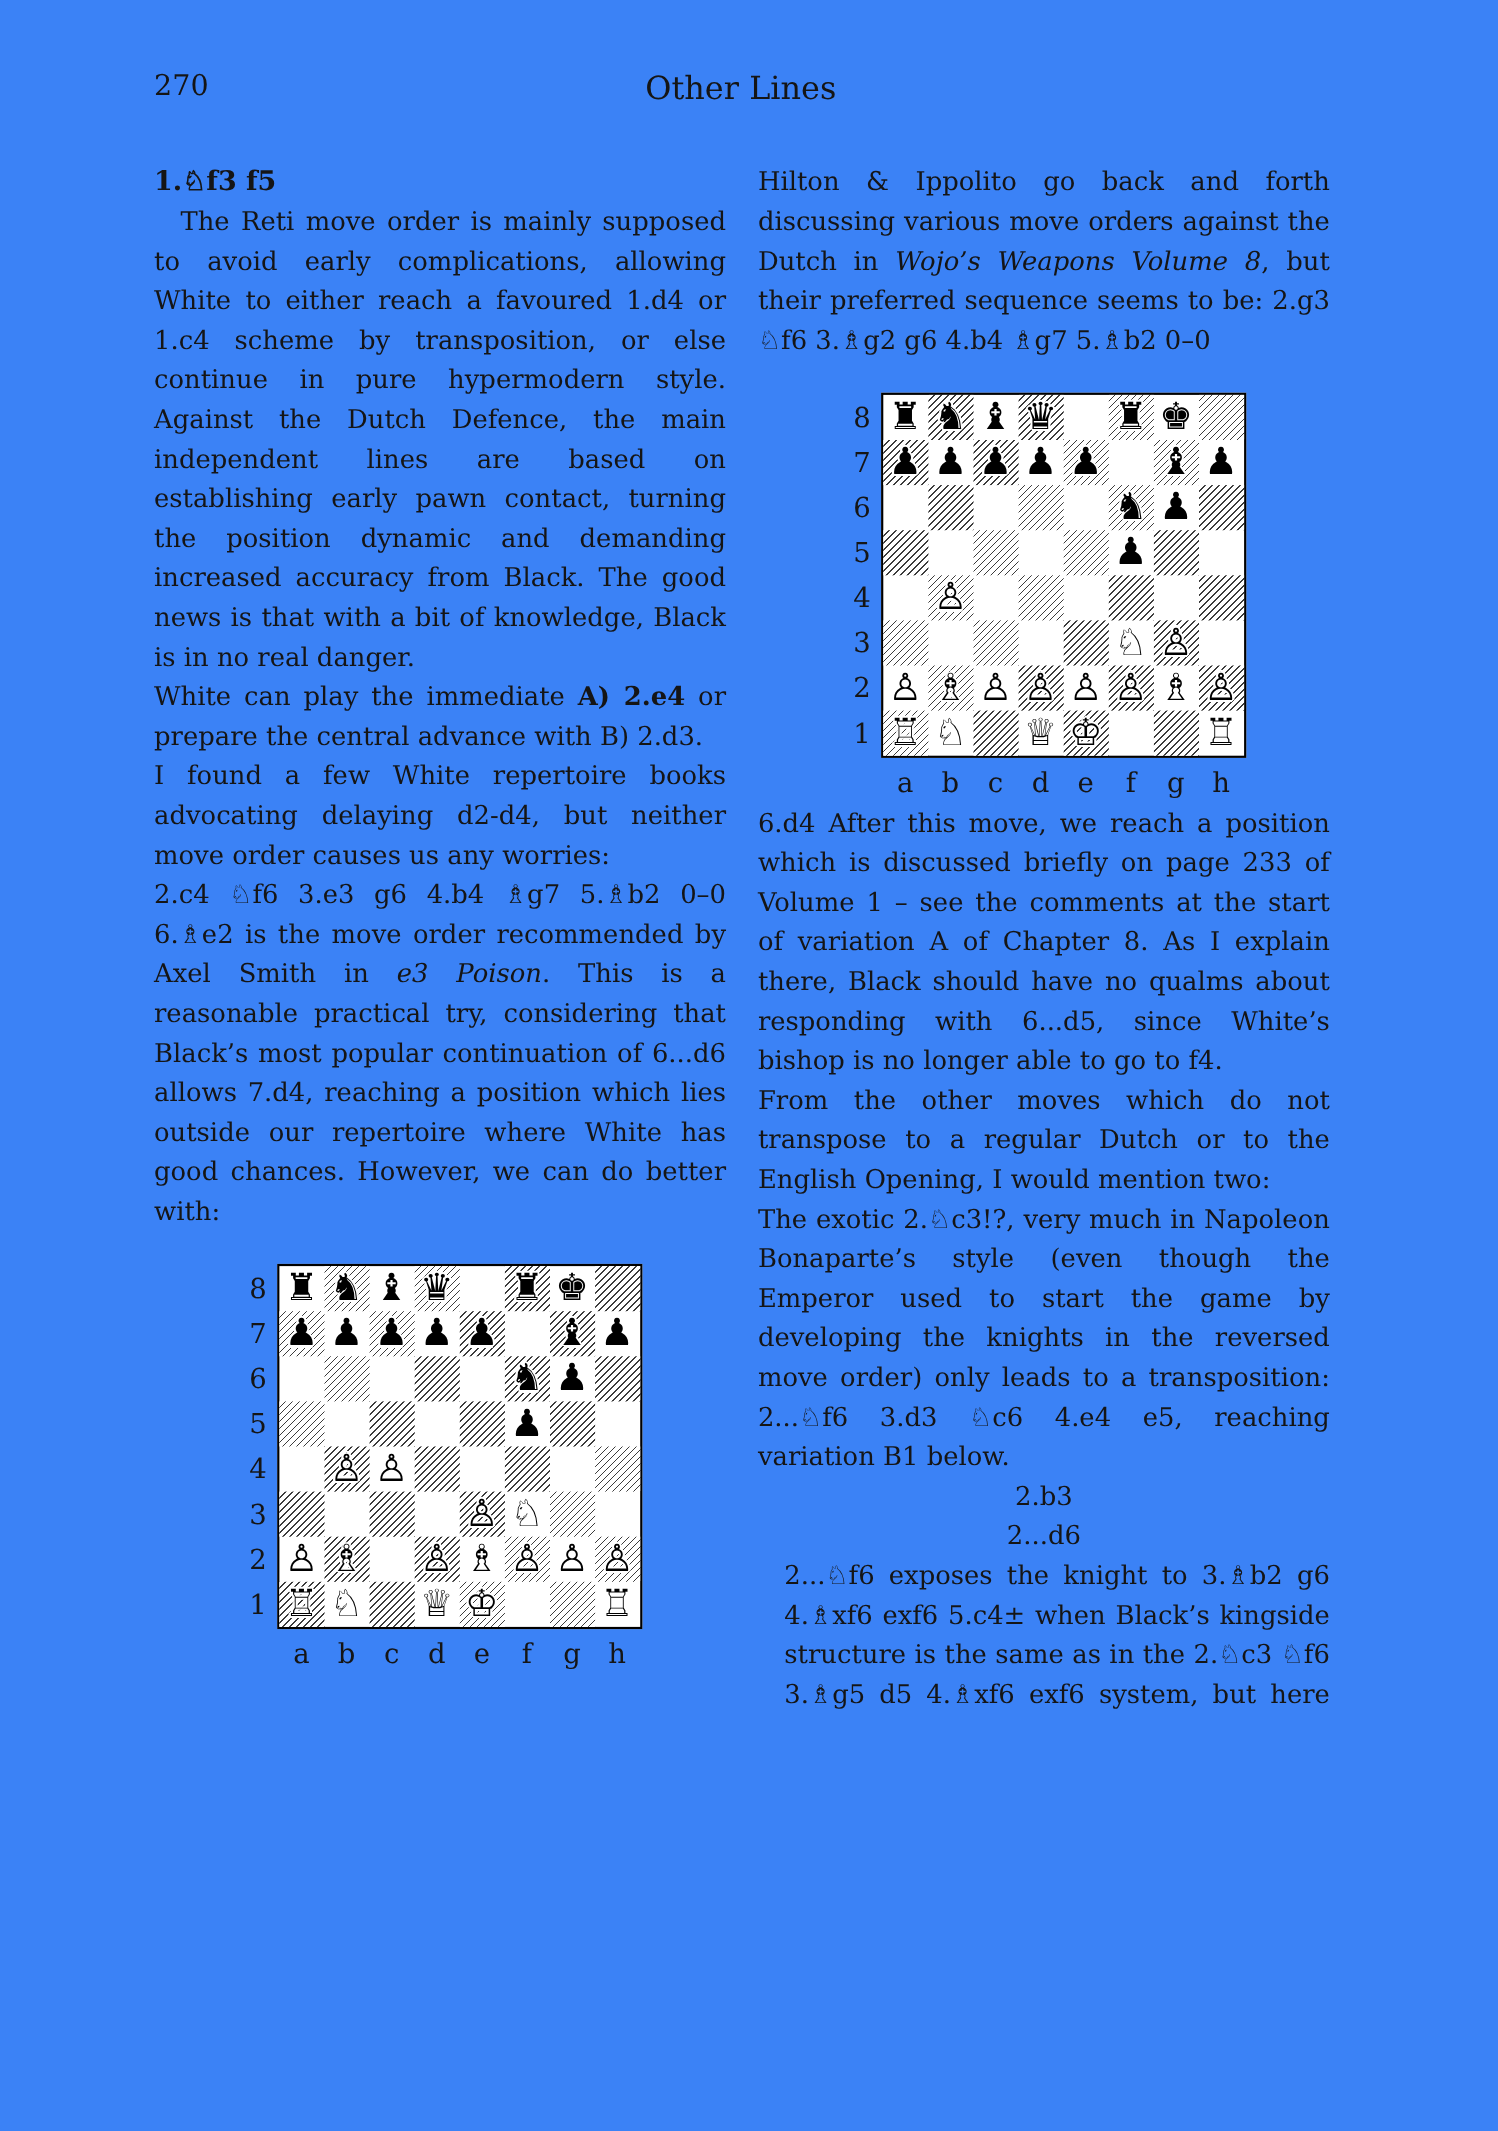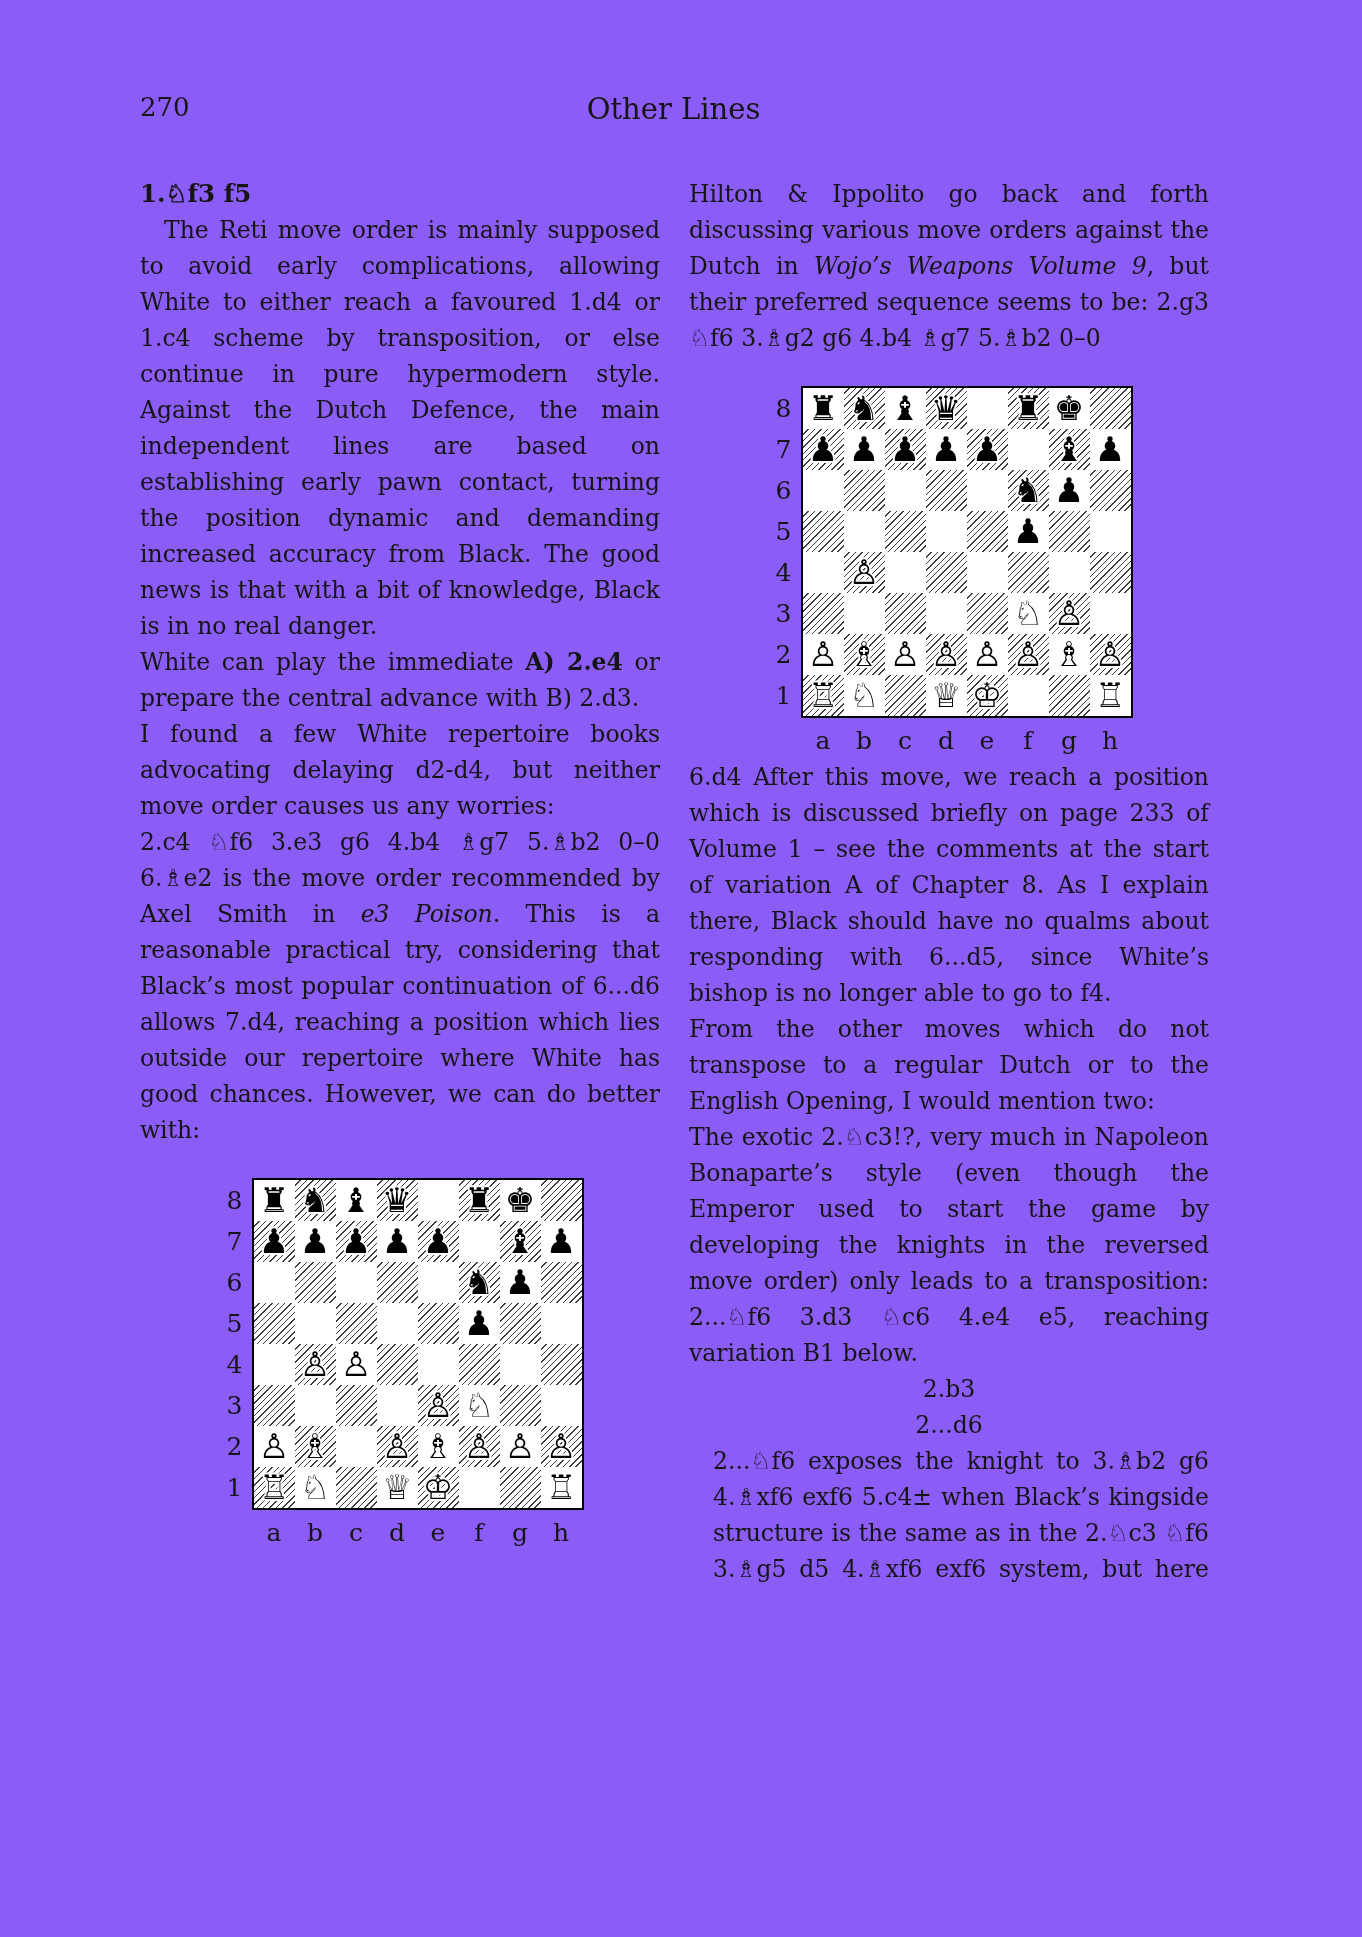--- a/index.html
+++ b/index.html
@@ -2,24 +2,24 @@
 <html><head>
 <meta charset="utf-8">
 <style>
   * { box-sizing: border-box; }
   html,body { margin:0; padding:0; background:#e8e8e8; }
   .page {
     position: relative;
     width: 1362px;
     height: 1937px;
     margin: 0 auto;
-    background: #8b5cf6;
+    background: #3b82f6;
     color: #151515;
     font-family: "DejaVu Serif", "Liberation Serif", serif;
-    padding: 92px 140px 0 140px;
+    padding: 63px 140px 0 140px;
     overflow: hidden;
   }
   .page-header {
     position: relative;
     height: 40px;
   }
   .page-number {
     position: absolute;
     left: 0; top: 0;
     font-size: 26px;
@@ -284,21 +284,21 @@
             <div>e</div>
             <div>f</div>
             <div>g</div>
             <div>h</div>
           </div>
       </figure>
 
     </div>
 
     <div class="col">
-      <p><span>Hilton &amp; Ippolito go back and forth discussing various move orders against the Dutch in </span><span style="font-style: italic;">Wojo’s Weapons Volume 9</span><span>, but their preferred sequence seems to be: 2.g3 ♘f6 3.♗g2 g6 4.b4 ♗g7 5.♗b2 0–0</span></p>
+      <p><span>Hilton &amp; Ippolito go back and forth discussing various move orders against the Dutch in </span><span style="font-style: italic;">Wojo’s Weapons Volume 8</span><span>, but their preferred sequence seems to be: 2.g3 ♘f6 3.♗g2 g6 4.b4 ♗g7 5.♗b2 0–0</span></p>
 
       <figure class="diagram">
         <div class="diag-inner">
           <div class="rank-labels">
               <div>8</div>
               <div>7</div>
               <div>6</div>
               <div>5</div>
               <div>4</div>
               <div>3</div>

